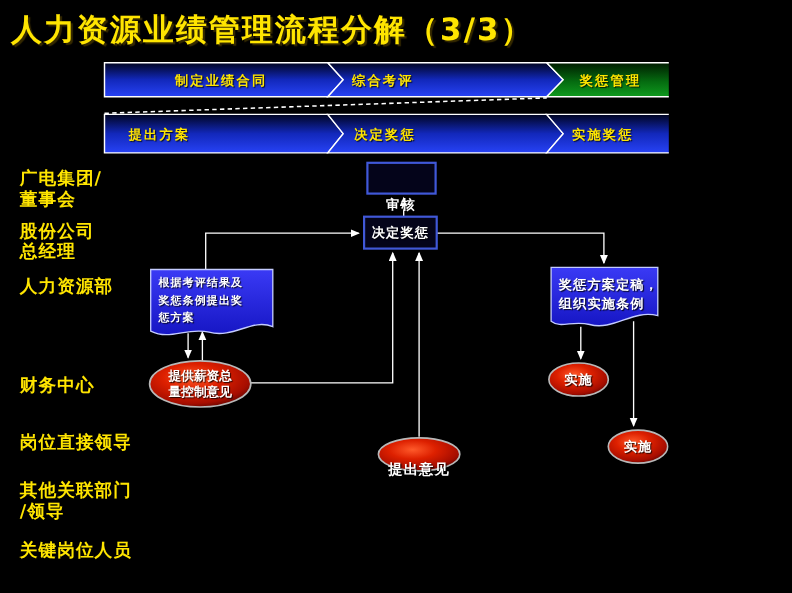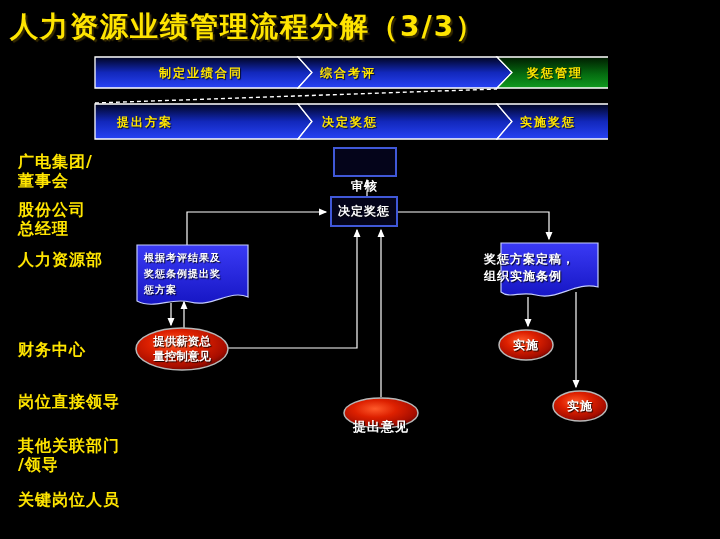--- a/index.html
+++ b/index.html
@@ -112,21 +112,21 @@
   <div class="abs lane-label" style="top:392px;">岗位直接领导</div>
   <div class="abs lane-label" style="top:436px;">其他关联部门
 /领导</div>
   <div class="abs lane-label" style="top:490px;">关键岗位人员</div>
 
   <div class="abs node-label center" style="left:334px;top:148px;width:62px;height:28px;font-size:12px;letter-spacing:2px;margin-top:24px;">审核</div>
   <div class="abs node-label center" style="left:331px;top:197px;width:66px;height:29px;font-size:12px;letter-spacing:1px;">决定奖惩</div>
   <div class="abs node-label" style="left:144px;top:250px;font-size:10px;line-height:16px;letter-spacing:1px;">根据考评结果及
 奖惩条例提出奖
 惩方案</div>
-  <div class="abs node-label" style="left:484px;top:251px;font-size:12px;line-height:17px;letter-spacing:1px;">奖惩方案定稿，
+  <div class="abs node-label" style="left:508px;top:251px;font-size:12px;line-height:17px;letter-spacing:1px;">奖惩方案定稿，
 组织实施条例</div>
   <div class="abs node-label center" style="left:136px;top:330px;width:92px;height:38px;font-size:11.5px;line-height:15px;">提供薪资总
 量控制意见</div>
   <div class="abs node-label center" style="left:344px;top:412px;width:74px;height:30px;font-size:13px;letter-spacing:1px;">提出意见</div>
   <div class="abs node-label center" style="left:499px;top:330px;width:54px;height:30px;font-size:12px;letter-spacing:1px;">实施</div>
   <div class="abs node-label center" style="left:553px;top:391px;width:54px;height:30px;font-size:12px;letter-spacing:1px;">实施</div>
 
 </div>
 
 </body></html>

